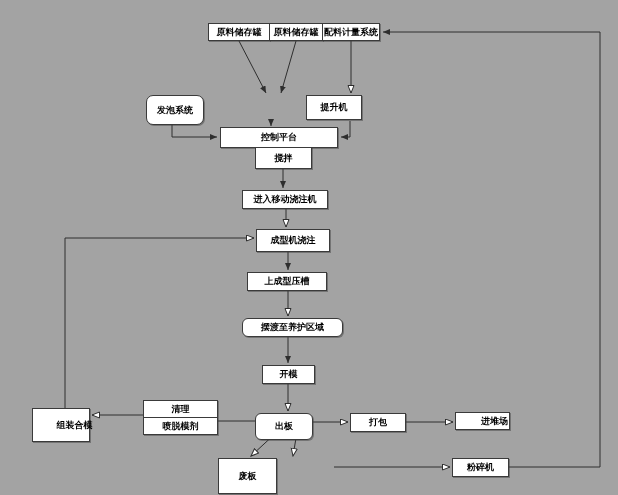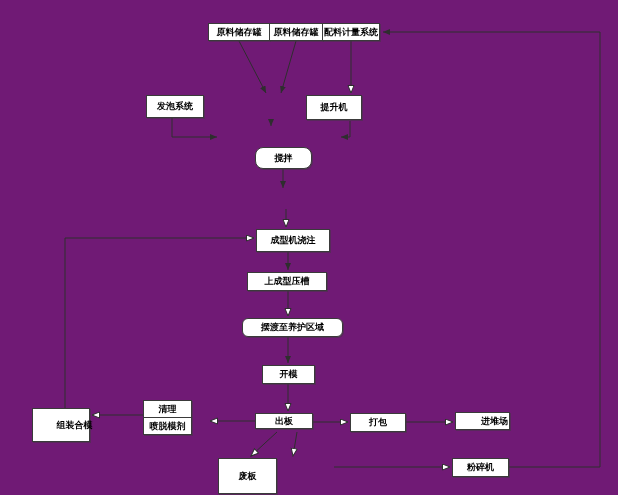--- a/index.html
+++ b/index.html
@@ -1,19 +1,19 @@
 <!DOCTYPE html>
 <html><head>
 <meta charset="utf-8">
 <style>
   html,body{margin:0;padding:0;background:#fff;}
   #canvas{
     position:relative;
     width:618px;height:495px;
-    background:#701a75;
+    background:#a3a3a3;
     font-family:"DejaVu Sans","Liberation Sans",sans-serif;
     overflow:hidden;
   }
   #wires{position:absolute;left:0;top:0;z-index:1;}
   .node{
     position:absolute;
     background:#ffffff;
     border:1px solid #3a3a3a;
     box-shadow:1px 1px 0 rgba(60,60,60,0.45);
     display:flex;align-items:center;justify-content:center;
@@ -91,55 +91,61 @@
   <div class="node" style="left:208px;top:23px;width:62px;height:18px;">
     <span>原料储存罐</span>
   </div>
   <div class="node" style="left:269px;top:23px;width:54px;height:18px;">
     <span>原料储存罐</span>
   </div>
   <div class="node" style="left:322px;top:23px;width:58px;height:18px;">
     <span>配料计量系统</span>
   </div>
 
-  <div class="node" style="left:146px;top:95px;width:58px;height:23px;">
+  <div class="node" style="left:146px;top:95px;width:58px;height:30px;border-radius:7px;">
     <span>发泡系统</span>
   </div>
   <div class="node" style="left:306px;top:95px;width:56px;height:25px;">
     <span>提升机</span>
   </div>
 
-  <div class="node" style="left:255px;top:147px;width:57px;height:22px;border-radius:8px;">
+  <div class="node" style="left:220px;top:127px;width:118px;height:21px;">
+    <span>控制平台</span>
+  </div>
+  <div class="node" style="left:255px;top:147px;width:57px;height:22px;">
     <span>搅拌</span>
   </div>
 
+  <div class="node" style="left:242px;top:190px;width:86px;height:19px;">
+    <span>进入移动浇注机</span>
+  </div>
   <div class="node" style="left:256px;top:229px;width:74px;height:23px;">
     <span>成型机浇注</span>
   </div>
   <div class="node" style="left:247px;top:272px;width:80px;height:19px;">
     <span>上成型压槽</span>
   </div>
   <div class="node" style="left:242px;top:318px;width:101px;height:19px;border-radius:6px;">
     <span>摆渡至养护区域</span>
   </div>
   <div class="node" style="left:262px;top:365px;width:53px;height:19px;">
     <span>开模</span>
   </div>
 
-  <div class="node" style="left:255px;top:413px;width:58px;height:16px;">
+  <div class="node" style="left:255px;top:413px;width:58px;height:27px;border-radius:6px;">
     <span>出板</span>
   </div>
   <div class="node" style="left:350px;top:413px;width:56px;height:19px;">
     <span>打包</span>
   </div>
   <div class="node" style="left:455px;top:412px;width:55px;height:18px;padding-left:24px;">
     <span>进堆场</span>
   </div>
 
-  <div class="node split" style="left:143px;top:400px;width:49px;height:35px;">
+  <div class="node split" style="left:143px;top:400px;width:75px;height:35px;">
     <div class="cell">
       <span>清理</span>
     </div>
     <div class="cell">
       <span>喷脱模剂</span>
     </div>
   </div>
 
   <div class="node" style="left:32px;top:408px;width:58px;height:34px;padding-left:27px;">
     <span>组装合模</span>

